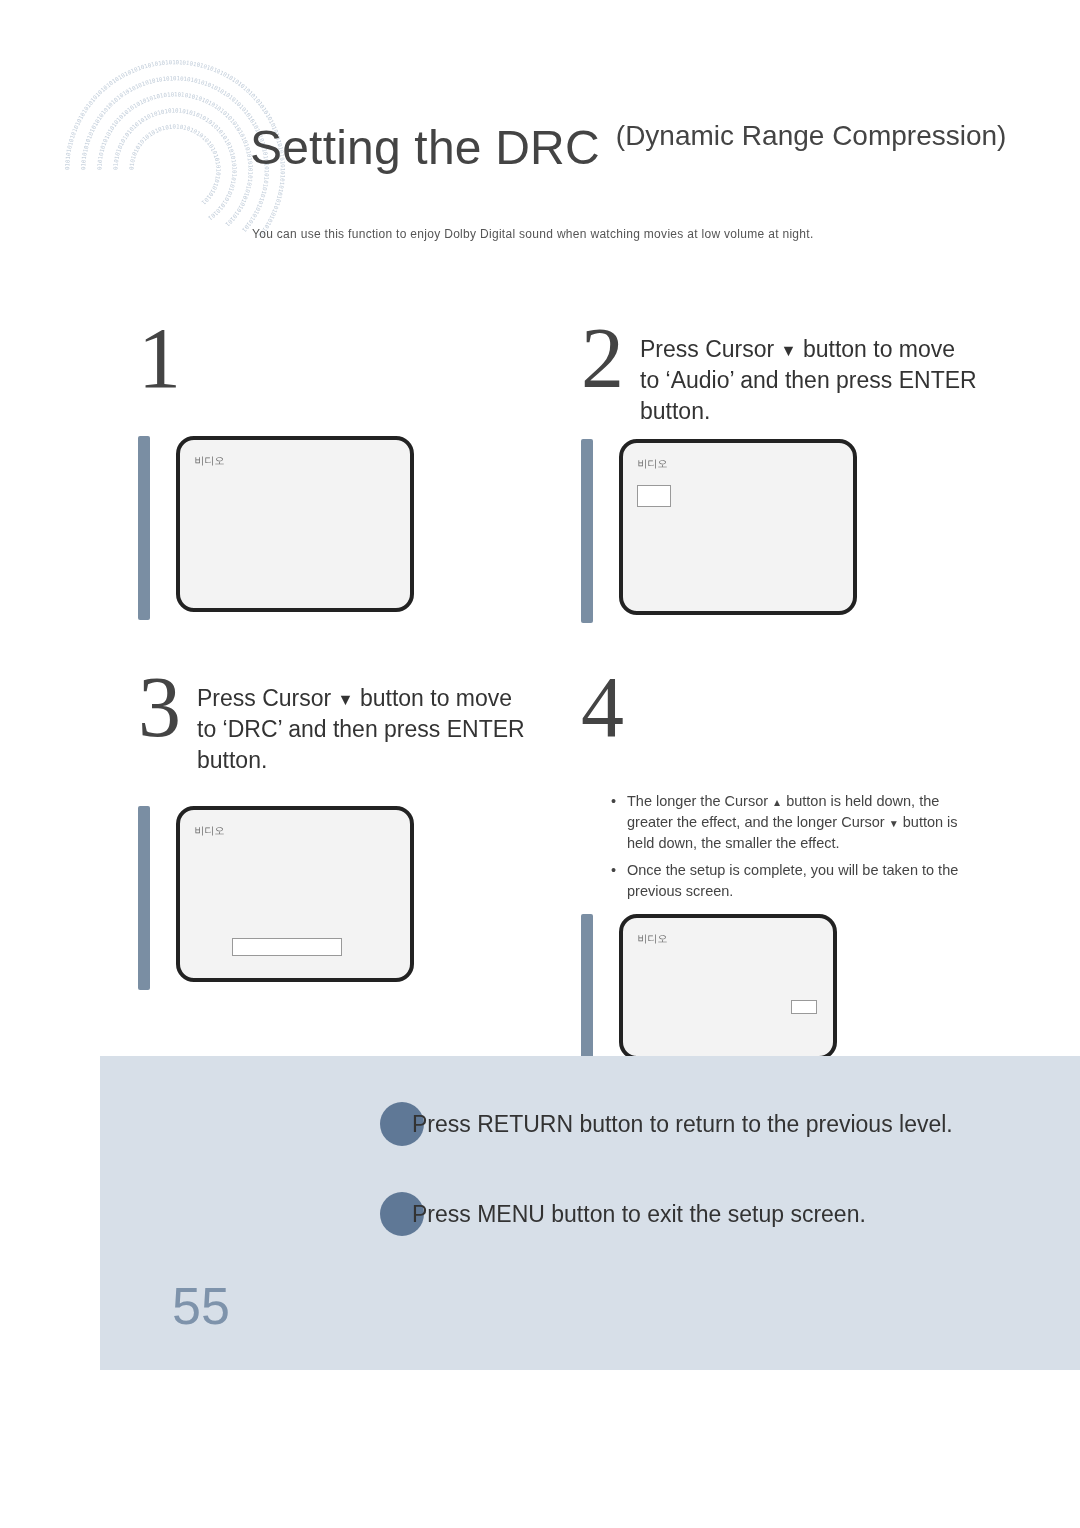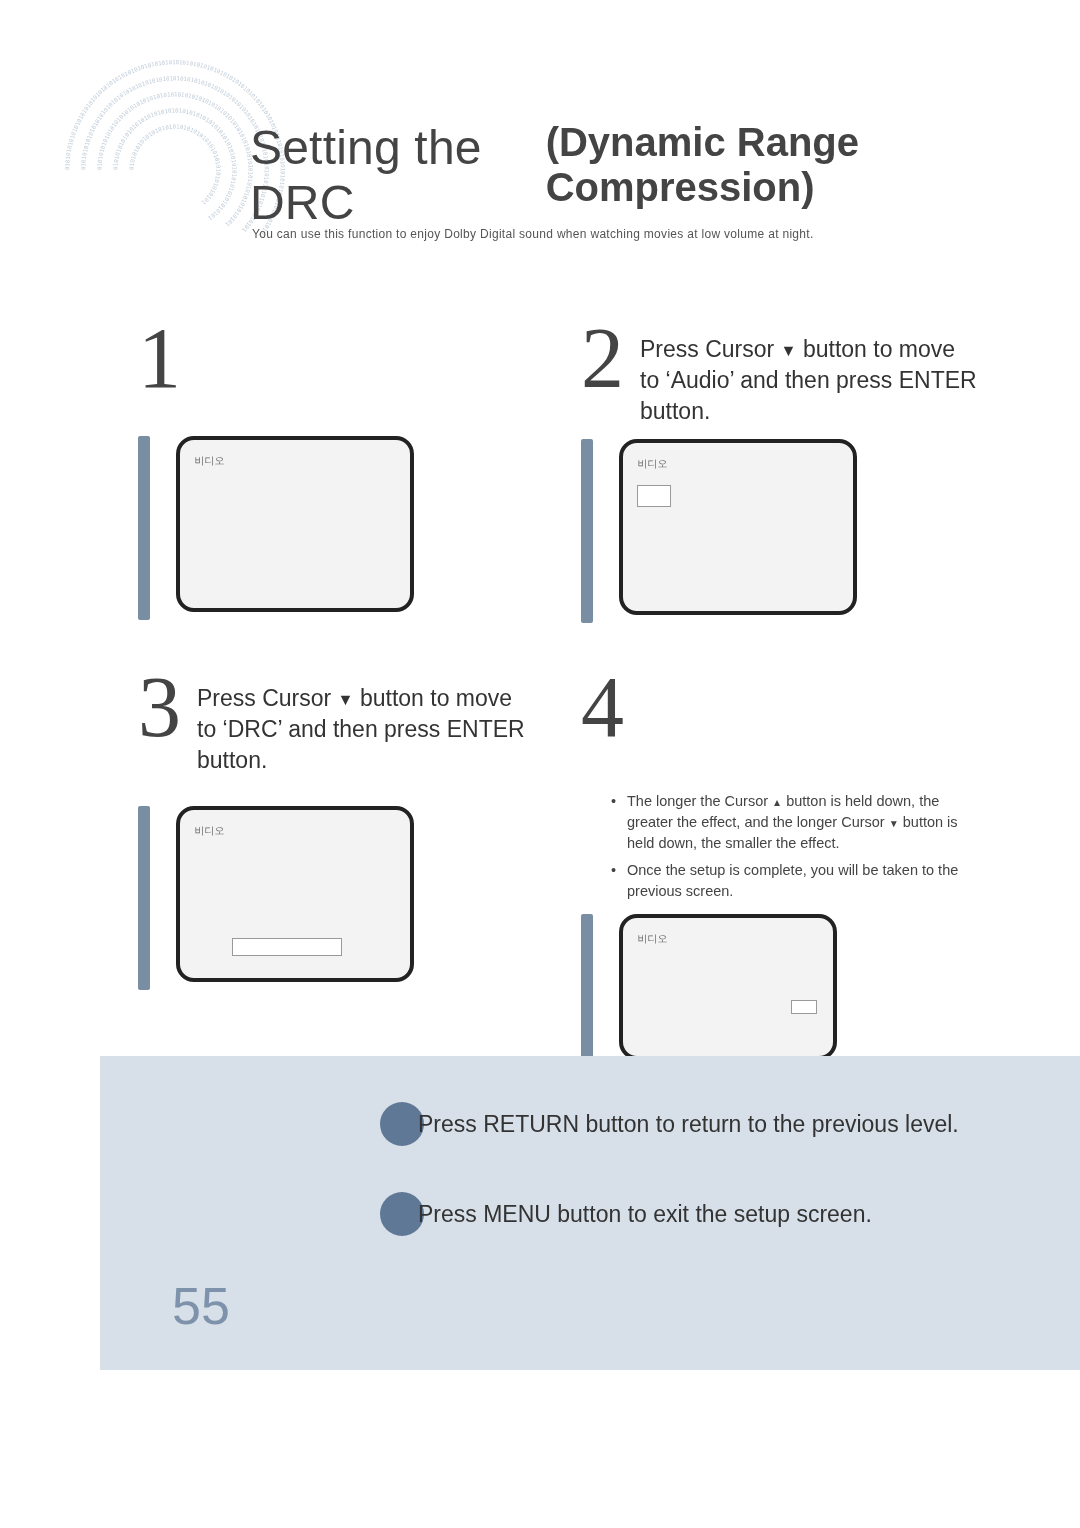--- a/index.html
+++ b/index.html
@@ -5,21 +5,21 @@
   * { box-sizing: border-box; margin: 0; padding: 0; }
   html, body { width: 1080px; height: 1528px; background: #fff; font-family: Arial, Helvetica, sans-serif; color: #333; }
   .page { width: 1080px; height: 1528px; position: relative; background: #fff; }
 
   
   .deco-art { position: absolute; top: 55px; left: 60px; width: 230px; height: 230px; opacity: 0.55; }
 
   
   .title-wrap { position: absolute; top: 120px; left: 250px; right: 60px; display: flex; align-items: flex-start; gap: 16px; }
   .title-main { font-size: 48px; font-weight: 400; color: #444; letter-spacing: 0.2px; }
-  .title-sub  { font-size: 40px; font-weight: 700; color: #444; }
+  .title-sub  { font-size: 28px; font-weight: 400; color: #444; }
 
   .intro { position: absolute; top: 226px; left: 252px; right: 90px; font-size: 12px; color: #555; line-height: 1.45; letter-spacing: 0.3px; }
 
   
   .steps { position: absolute; top: 320px; left: 138px; right: 100px; }
   .row { display: flex; gap: 44px; }
   .step { flex: 1 1 0; }
   .step-head { display: flex; align-items: flex-start; gap: 16px; min-height: 104px; }
   .step-num { font-family: "Times New Roman", Times, serif; font-size: 86px; font-weight: 400; color: #444; line-height: 0.9; }
   .step-text { font-size: 23px; color: #333; line-height: 1.35; padding-top: 14px; }
@@ -35,21 +35,21 @@
   .tv-rect.c { bottom: 42px; right: 16px; width: 26px; height: 14px; }
 
   
   .notes { font-size: 14.5px; color: #444; line-height: 1.45; margin: 18px 0 2px 30px; }
   .notes ul { list-style: none; padding: 0; }
   .notes li { position: relative; padding-left: 16px; margin-bottom: 6px; }
   .notes li::before { content: "•"; position: absolute; left: 0; top: 0; }
 
   
   .bottom-panel { position: absolute; left: 100px; right: 0; top: 1056px; height: 314px; background: #d7dfe8; }
-  .tip-row { position: absolute; left: 280px; display: flex; align-items: center; gap: 6px; }
+  .tip-row { position: absolute; left: 280px; display: flex; align-items: center; }
   .tip1 { top: 46px; }
   .tip2 { top: 136px; }
   .dot { width: 44px; height: 44px; border-radius: 50%; background: #5f7896; flex: 0 0 44px; margin-right: -12px; z-index: 0; }
   .tip-text { font-size: 23px; color: #333; z-index: 1; }
 
   .page-num { position: absolute; left: 172px; top: 1276px; font-size: 52px; color: #7e93ab; font-weight: 400; }
 
   
   .tri-down::after { content: "▼"; font-size: 0.7em; vertical-align: 0.05em; }
   .tri-up::after   { content: "▲"; font-size: 0.7em; vertical-align: 0.05em; }

